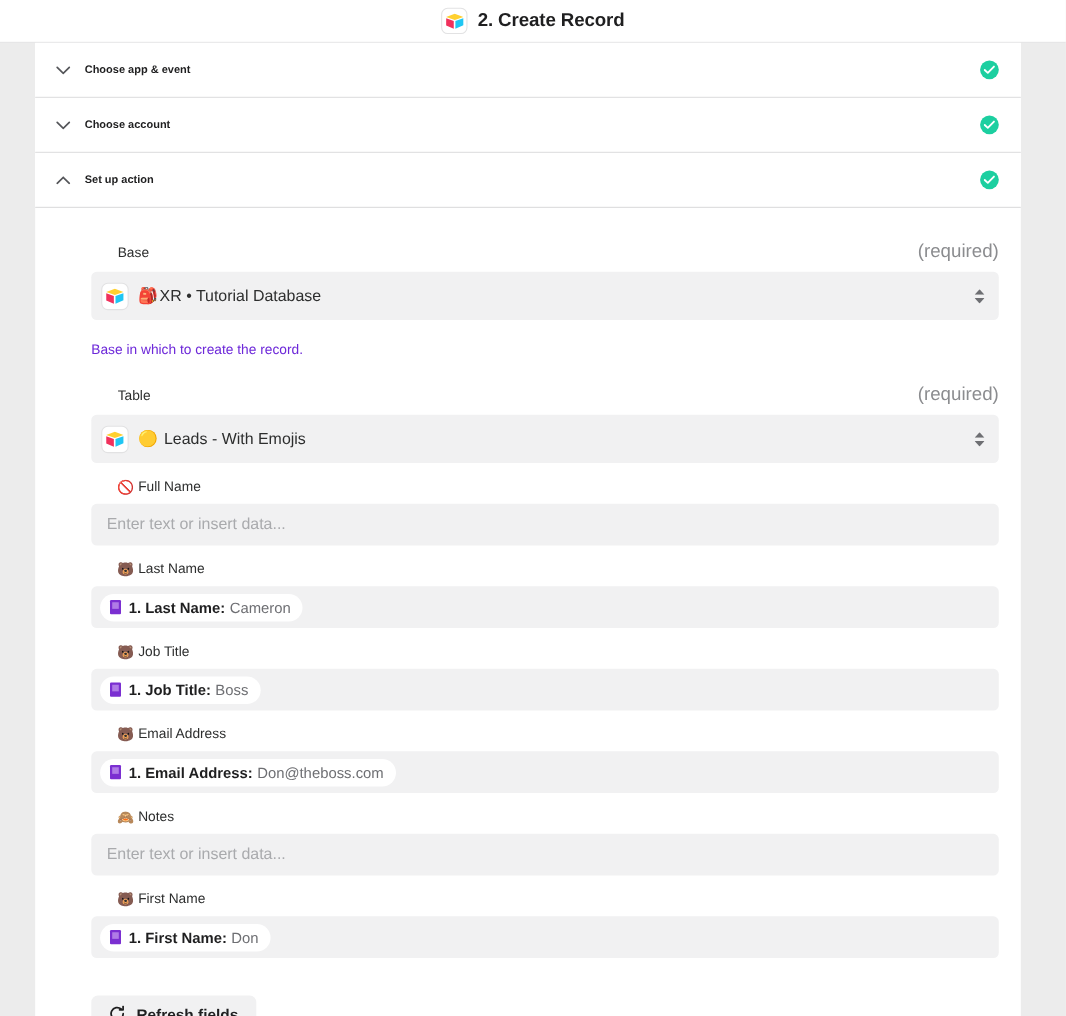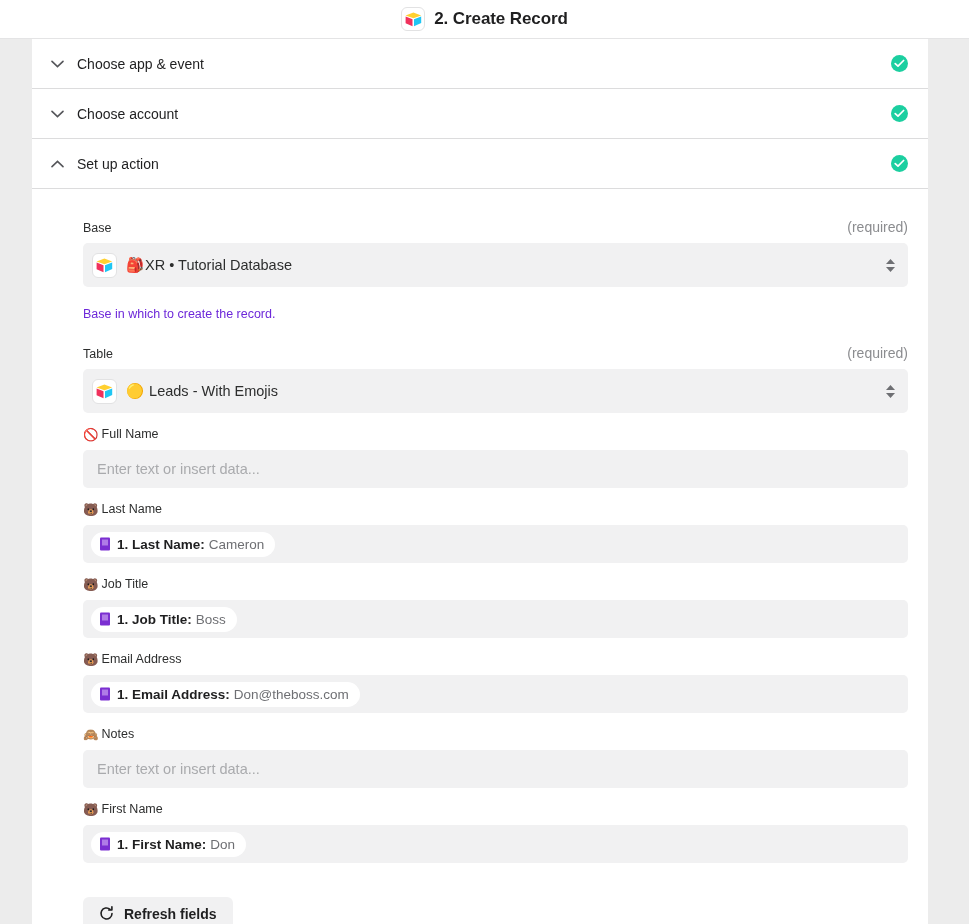--- a/index.html
+++ b/index.html
@@ -64,22 +64,22 @@
     background: #fff;
     cursor: pointer;
   }
   .chev {
     width: 22px; flex: none;
     display: flex; align-items: center; justify-content: center;
     color: #55565a;
   }
   .chev svg { display: block; }
   .section-title {
-    font-size: 14px;
-    font-weight: normal;
+    font-size: 10px;
+    font-weight: bold;
     color: #1f1f20;
     margin-left: 9px;
     flex: 1;
   }
   .check-badge {
     width: 17px; height: 17px;
     border-radius: 50%;
     background: #1ccfa0;
     display: flex; align-items: center; justify-content: center;
     flex: none;
@@ -90,27 +90,28 @@
   .section-body {
     padding: 30px 20px 0 51px;
   }
   .field-block { margin-bottom: 0; }
 
   .lbl-row {
     display: flex;
     align-items: baseline;
     justify-content: space-between;
     margin-bottom: 8px;
+    margin-left: 24px;
   }
   .lbl {
     font-size: 12.5px;
     color: #2d2e2e;
   }
   .lbl-req {
-    font-size: 14px;
+    font-size: 17px;
     color: #8b8c8f;
   }
   .lbl-emoji {
     font-size: 12.5px;
     display: inline-block;
     margin-right: 3px;
     vertical-align: -1px;
   }
 
   

